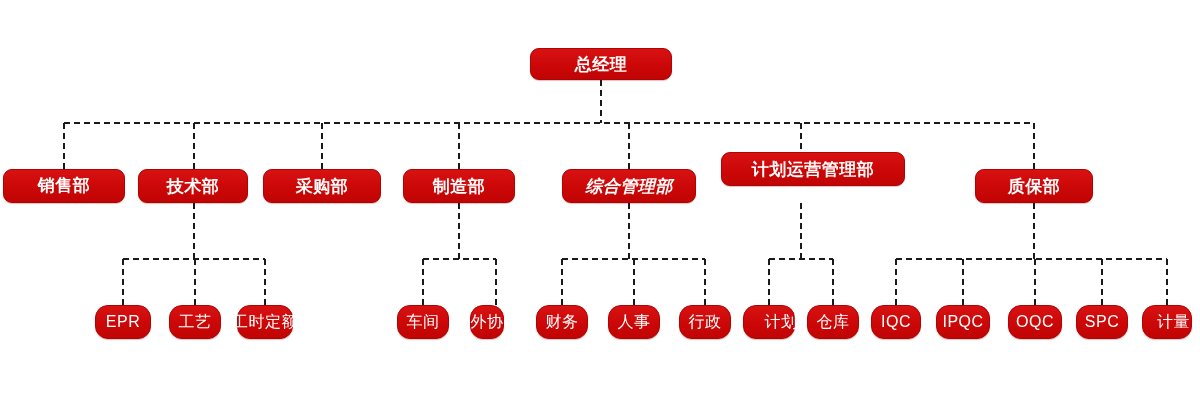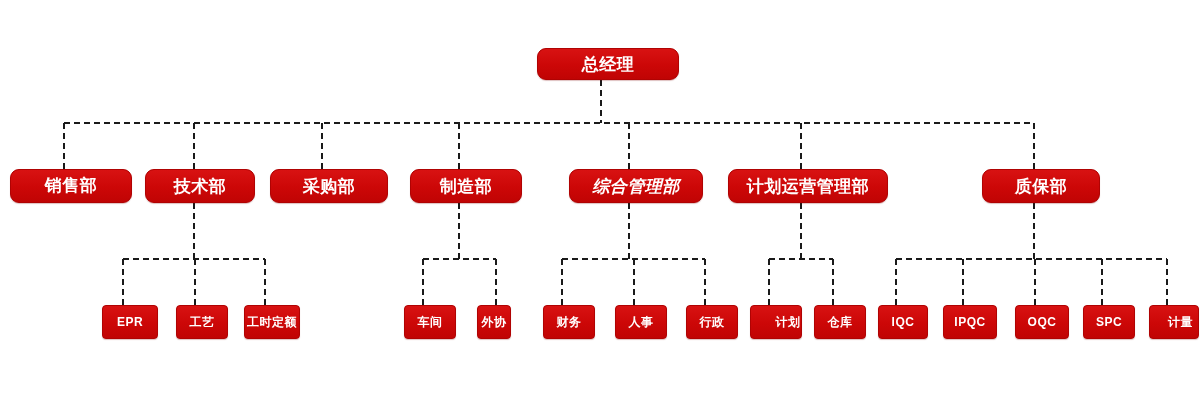--- a/index.html
+++ b/index.html
@@ -33,36 +33,35 @@
     align-items: center;
     justify-content: center;
     background: #d40a0a;
     background-image: linear-gradient(180deg, #d81212 0%, #cc0707 55%, #c00404 100%);
     border: 1px solid #b00303;
     color: #ffffff;
     white-space: nowrap;
     text-align: center;
     letter-spacing: 0.5px;
     box-shadow: 0 1px 1px rgba(120, 0, 0, 0.25);
-    margin-left: 7px;
   }
   .node-root {
     border-radius: 9px;
     font-size: 17px;
     font-weight: bold;
   }
   .node-dept {
     border-radius: 9px;
     font-size: 17px;
     font-weight: bold;
   }
   .node-leaf {
-    border-radius: 4px;
-    font-size: 12px;
-    font-weight: bold;
+    border-radius: 13px;
+    font-size: 16px;
+    font-weight: normal;
   }
   .node-leaf .node-text {
     display: block;
   }
   .node-text {
     line-height: 1;
   }
 </style>
 </head>
 <body>
@@ -144,21 +143,21 @@
       </div>
       <div class="node node-leaf" style="left: 536px; top: 305px; width: 52px; height: 34px;">
         <span class="node-text">财务</span>
       </div>
       <div class="node node-leaf" style="left: 608px; top: 305px; width: 52px; height: 34px;">
         <span class="node-text">人事</span>
       </div>
       <div class="node node-leaf" style="left: 679px; top: 305px; width: 52px; height: 34px;">
         <span class="node-text">行政</span>
       </div>
-      <div class="node node-dept" style="left: 721px; top: 169px; width: 160px; height: 34px;">
+      <div class="node node-dept" style="left: 721px; top: 152px; width: 184px; height: 34px;">
         <span class="node-text">计划运营管理部</span>
       </div>
       <div class="node node-leaf" style="left: 743px; top: 305px; width: 52px; height: 34px; padding-left: 24px;">
         <span class="node-text">计划</span>
       </div>
       <div class="node node-leaf" style="left: 807px; top: 305px; width: 52px; height: 34px;">
         <span class="node-text">仓库</span>
       </div>
       <div class="node node-dept" style="left: 975px; top: 169px; width: 118px; height: 34px;">
         <span class="node-text">质保部</span>

